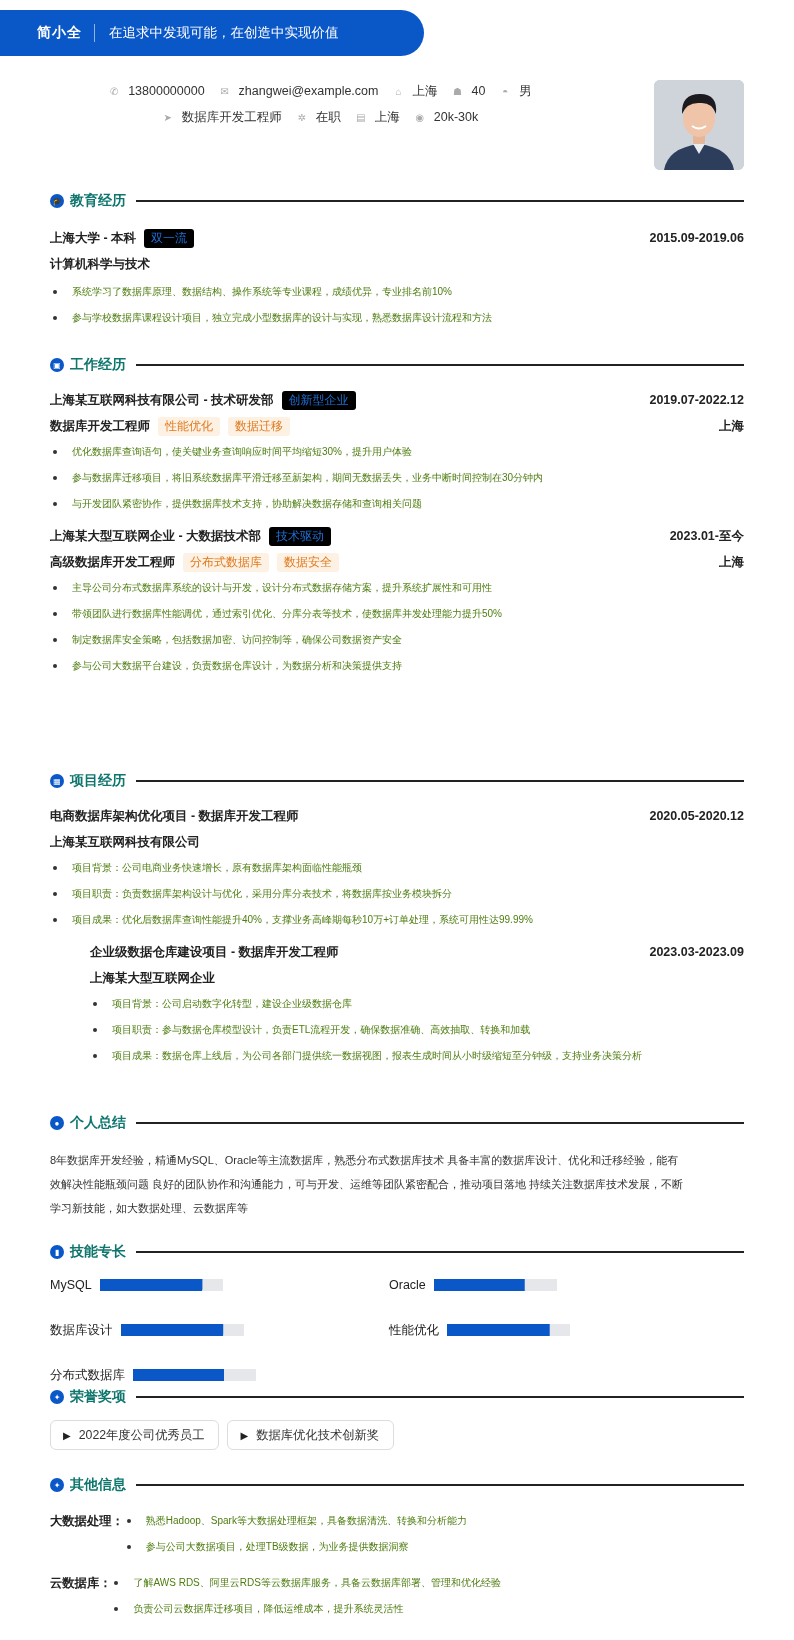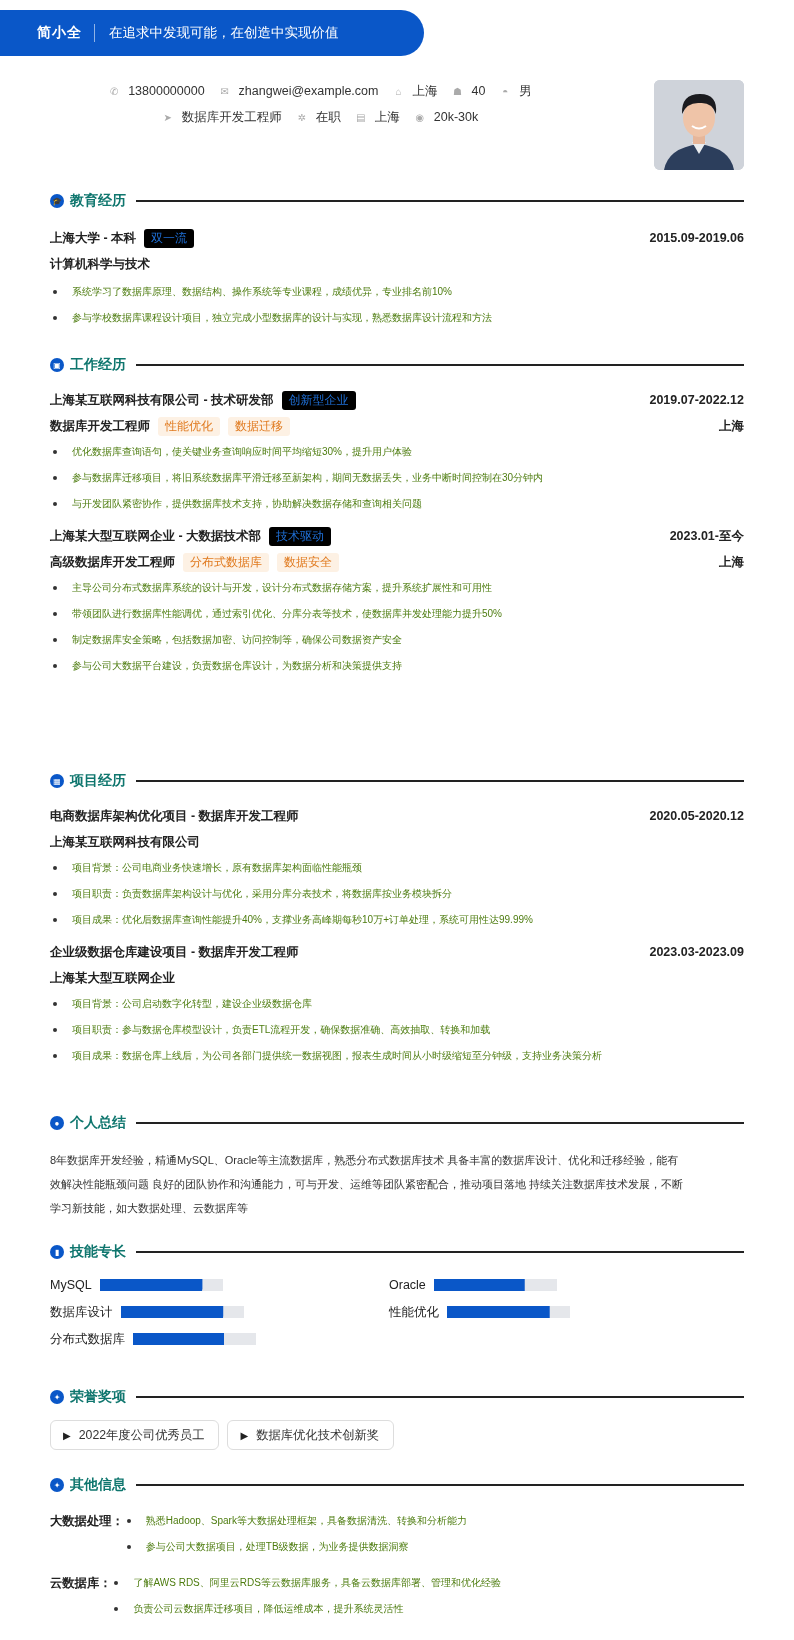--- a/index.html
+++ b/index.html
@@ -30,21 +30,21 @@
     .tag { display: inline-block; font-size: 12px; font-weight: normal; padding: 1px 7px; border-radius: 3px; margin-left: 8px; }
     .tag.blue { background: #000000; color: #1f6fd6; }
     .tag.orange { background: #fdf1e4; color: #e07a1f; }
 
     ul.bullets { list-style: none; }
     ul.bullets li { position: relative; padding-left: 22px; height: 26px; line-height: 26px; font-size: 10px; color: #4d7c0f; white-space: nowrap; }
     ul.bullets li::before { content: ""; position: absolute; left: 3px; top: 11px; width: 4px; height: 4px; border-radius: 50%; background: #333; }
 
     .summary { font-size: 11px; line-height: 24px; color: #333; }
 
-    .skills { display: grid; grid-template-columns: 339px 339px; row-gap: 3px; margin-top: 10px; }
+    .skills { display: grid; grid-template-columns: 339px 339px; row-gap: 21px; margin-top: 10px; }
     .skill { display: flex; align-items: center; height: 24px; }
     .skill-name { font-size: 12.5px; color: #222; margin-right: 8px; }
     .bar { position: relative; height: 12px; width: 123px; background: #e5e7eb; }
     .bar .fill { position: absolute; left: 0; top: 0; height: 12px; background: #0a57c8; clip-path: polygon(0 0, 100% 0, calc(100% + 0px) 100%, 0 100%); }
     .bar .fill::after { content: ""; position: absolute; right: -5px; top: 0; border-left: 5px solid #0a57c8; border-bottom: 12px solid transparent; }
 
     .awards { display: flex; gap: 8px; margin-top: 12px; }
     .award { border: 1px solid #ddd; border-radius: 6px; height: 30px; padding: 0 14px 0 12px; display: flex; align-items: center; font-size: 12.3px; color: #333; background: #fff; }
     .award .tri { font-size: 10px; margin-right: 8px; color: #222; }
 
@@ -204,21 +204,21 @@
     </div>
     <div class="row">
       <span class="left">上海某互联网科技有限公司</span>
     </div>
     <ul class="bullets">
       <li>项目背景：公司电商业务快速增长，原有数据库架构面临性能瓶颈</li>
       <li>项目职责：负责数据库架构设计与优化，采用分库分表技术，将数据库按业务模块拆分</li>
       <li>项目成果：优化后数据库查询性能提升40%，支撑业务高峰期每秒10万+订单处理，系统可用性达99.99%</li>
     </ul>
   </div>
-  <div style="margin-top:6px;">
+  <div style="margin-top:6px;margin-left:40px;">
     <div class="row">
       <span class="left">企业级数据仓库建设项目 - 数据库开发工程师</span>
       <span class="right">2023.03-2023.09</span>
     </div>
     <div class="row">
       <span class="left">上海某大型互联网企业</span>
     </div>
     <ul class="bullets">
       <li>项目背景：公司启动数字化转型，建设企业级数据仓库</li>
       <li>项目职责：参与数据仓库模型设计，负责ETL流程开发，确保数据准确、高效抽取、转换和加载</li>

